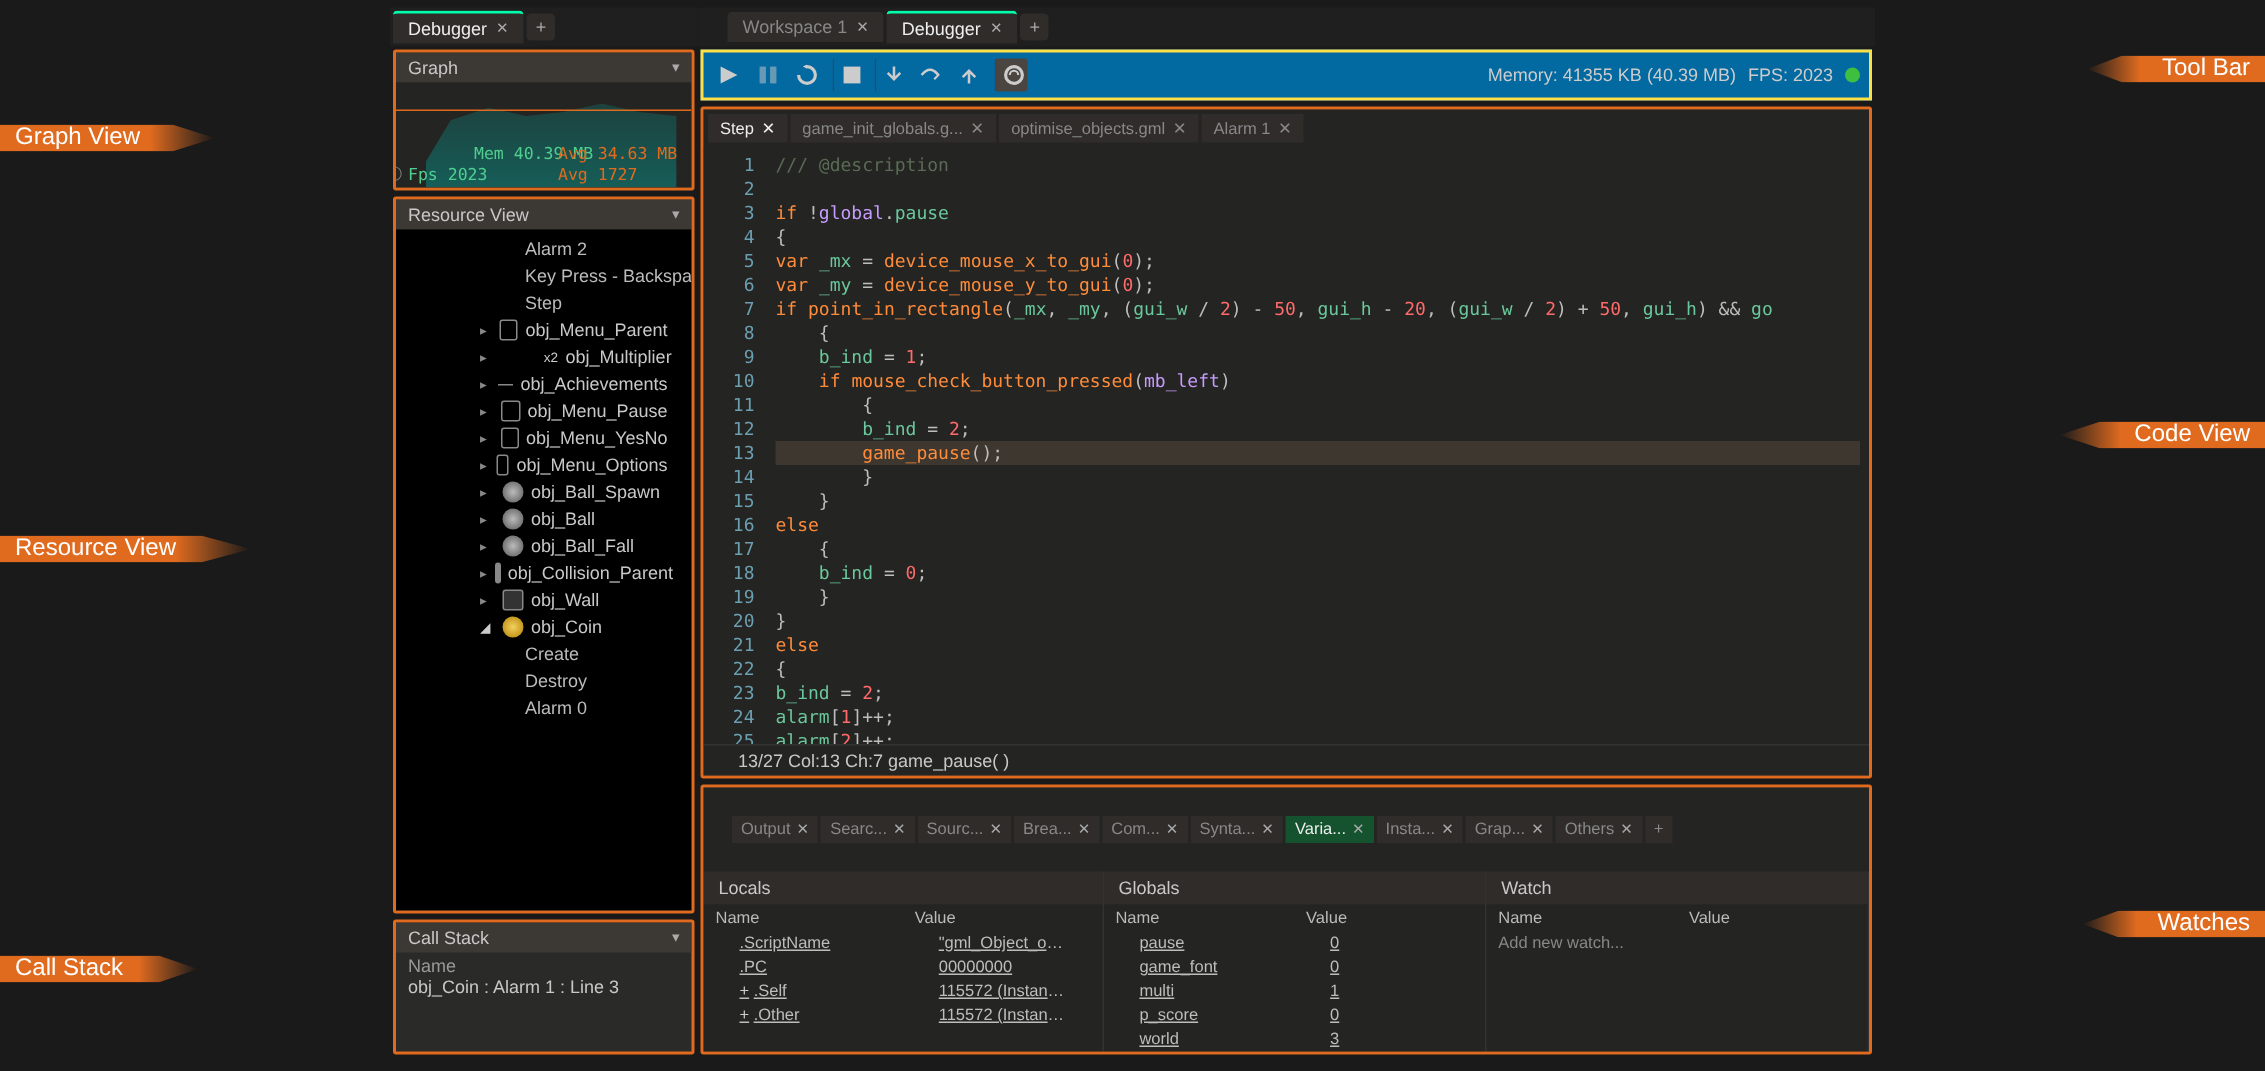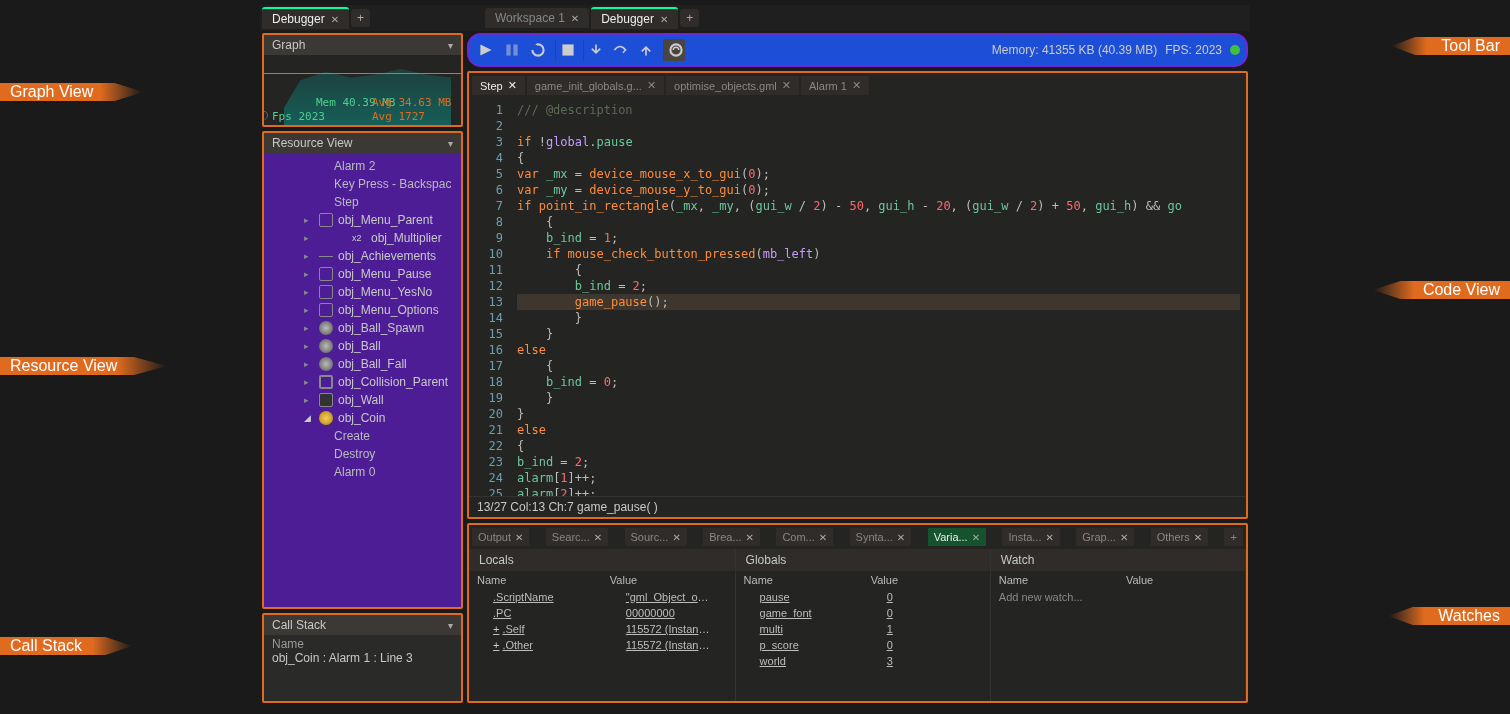--- a/index.html
+++ b/index.html
@@ -107,36 +107,36 @@
   position: absolute; bottom: 0; left: 10%; width: 85%; height: 80%;
   background: linear-gradient(to top, rgba(0,180,170,0.4), rgba(0,180,170,0.2));
   clip-path: polygon(0 70%, 10% 20%, 25% 5%, 40% 15%, 55% 10%, 70% 0%, 85% 10%, 100% 15%, 100% 100%, 0 100%);
 }
 .graph-line {
   position: absolute; top: 25%; left: 0; width: 100%; height: 1px; background: #e06b1f;
 }
 .graph-text { position: absolute; font-family: monospace; font-size: 11px; }
 
 
-.tree { flex: 1; overflow: hidden; background: #4c1d95; padding: 4px 0; font-size: 12px; }
+.tree { flex: 1; overflow: hidden; background: #000000; padding: 4px 16px; font-size: 12px; }
 .tree-item { padding: 2px 0 2px 40px; color: #c8c8c8; white-space: nowrap; display: flex; align-items: center; gap: 5px; }
 .tree-arrow { font-size: 9px; color: #888; width: 10px; }
 .tree-arrow.open { color: #ccc; }
 .tree-icon { width: 14px; height: 14px; border: 1px solid #888; border-radius: 2px; display: inline-block; }
 .tree-icon.round { border-radius: 50%; background: radial-gradient(#bbb, #555); border: none; }
 .tree-icon.yellow { border-radius: 50%; background: radial-gradient(#f3d060, #b08000); border: none; }
 .tree-item.event { padding-left: 70px; color: #bbb; }
 
 
 .callstack-body { padding: 2px 8px; font-size: 12px; color: #c8c8c8; }
 
 
 .toolbar {
   display: flex; align-items: center; padding: 4px 6px;
-  background: #1d4ed8; border: 2px solid #6d28d9; margin: 2px; border-radius: 14px;
+  background: #0369a1; border: 2px solid #fde047; margin: 2px; border-radius: 0;
   gap: 4px;
 }
 .tbtn {
   width: 22px; height: 22px; display: flex; align-items: center; justify-content: center;
   color: #ccc; font-size: 12px; border-radius: 2px;
 }
 .tbtn.active { background: #4a4540; }
 .tbtn.group-sep { border-left: 1px solid #444; margin-left: 2px; padding-left: 2px; }
 .memory { margin-left: auto; font-size: 12px; color: #ccc; display: flex; align-items: center; gap: 8px; }
 .status-dot { width: 10px; height: 10px; border-radius: 50%; background: #3fbf3f; }
@@ -149,24 +149,24 @@
 .code-body { flex: 1; display: flex; background: #242422; font-family: "Consolas", monospace; font-size: 12px; overflow: hidden; }
 .gutter { width: 42px; text-align: right; padding: 4px 8px 4px 0; color: #6b9fb0; background: #242422; line-height: 16px; }
 .code-lines { flex: 1; padding: 4px 6px; line-height: 16px; white-space: pre; }
 .hl-line { background: rgba(120,100,80,0.3); }
 .tok-kw { color: #ff8c3a; }
 .tok-var { color: #c79cff; }
 .tok-fn { color: #ff8c3a; }
 .tok-prop { color: #6bc89c; }
 .tok-num { color: #ff6b6b; }
 .tok-cmt { color: #5a6b55; }
-.status-line { padding: 3px 8px; background: #242422; font-size: 12px; color: #c8c8c8; border-top: 1px solid #333; }
-
-
-.bottom-tabs { display: flex; gap: 2px; padding: 3px; background: #242422; justify-content: space-between; }
+.status-line { padding: 3px 23px; background: #242422; font-size: 12px; color: #c8c8c8; border-top: 1px solid #333; }
+
+
+.bottom-tabs { display: flex; gap: 2px; padding: 19px; background: #242422; }
 .btab { padding: 3px 6px; background: #2f2c2a; color: #888; font-size: 11px; display: flex; align-items: center; gap: 4px; white-space: nowrap; }
 .btab.active { color: #eee; background: #14532d; }
 .btab .x { color: #aaa; font-size: 10px; }
 
 
 .watch-row { flex: 1; display: flex; }
 .watch-pane { flex: 1; display: flex; flex-direction: column; border-right: 1px solid #333; }
 .watch-pane-hdr { padding: 4px 10px; background: #2f2c2a; color: #c8c8c8; font-size: 12px; }
 .watch-cols { display: flex; background: #242422; font-size: 11px; color: #bbb; }
 .watch-cols div { flex: 1; padding: 3px 8px; }

